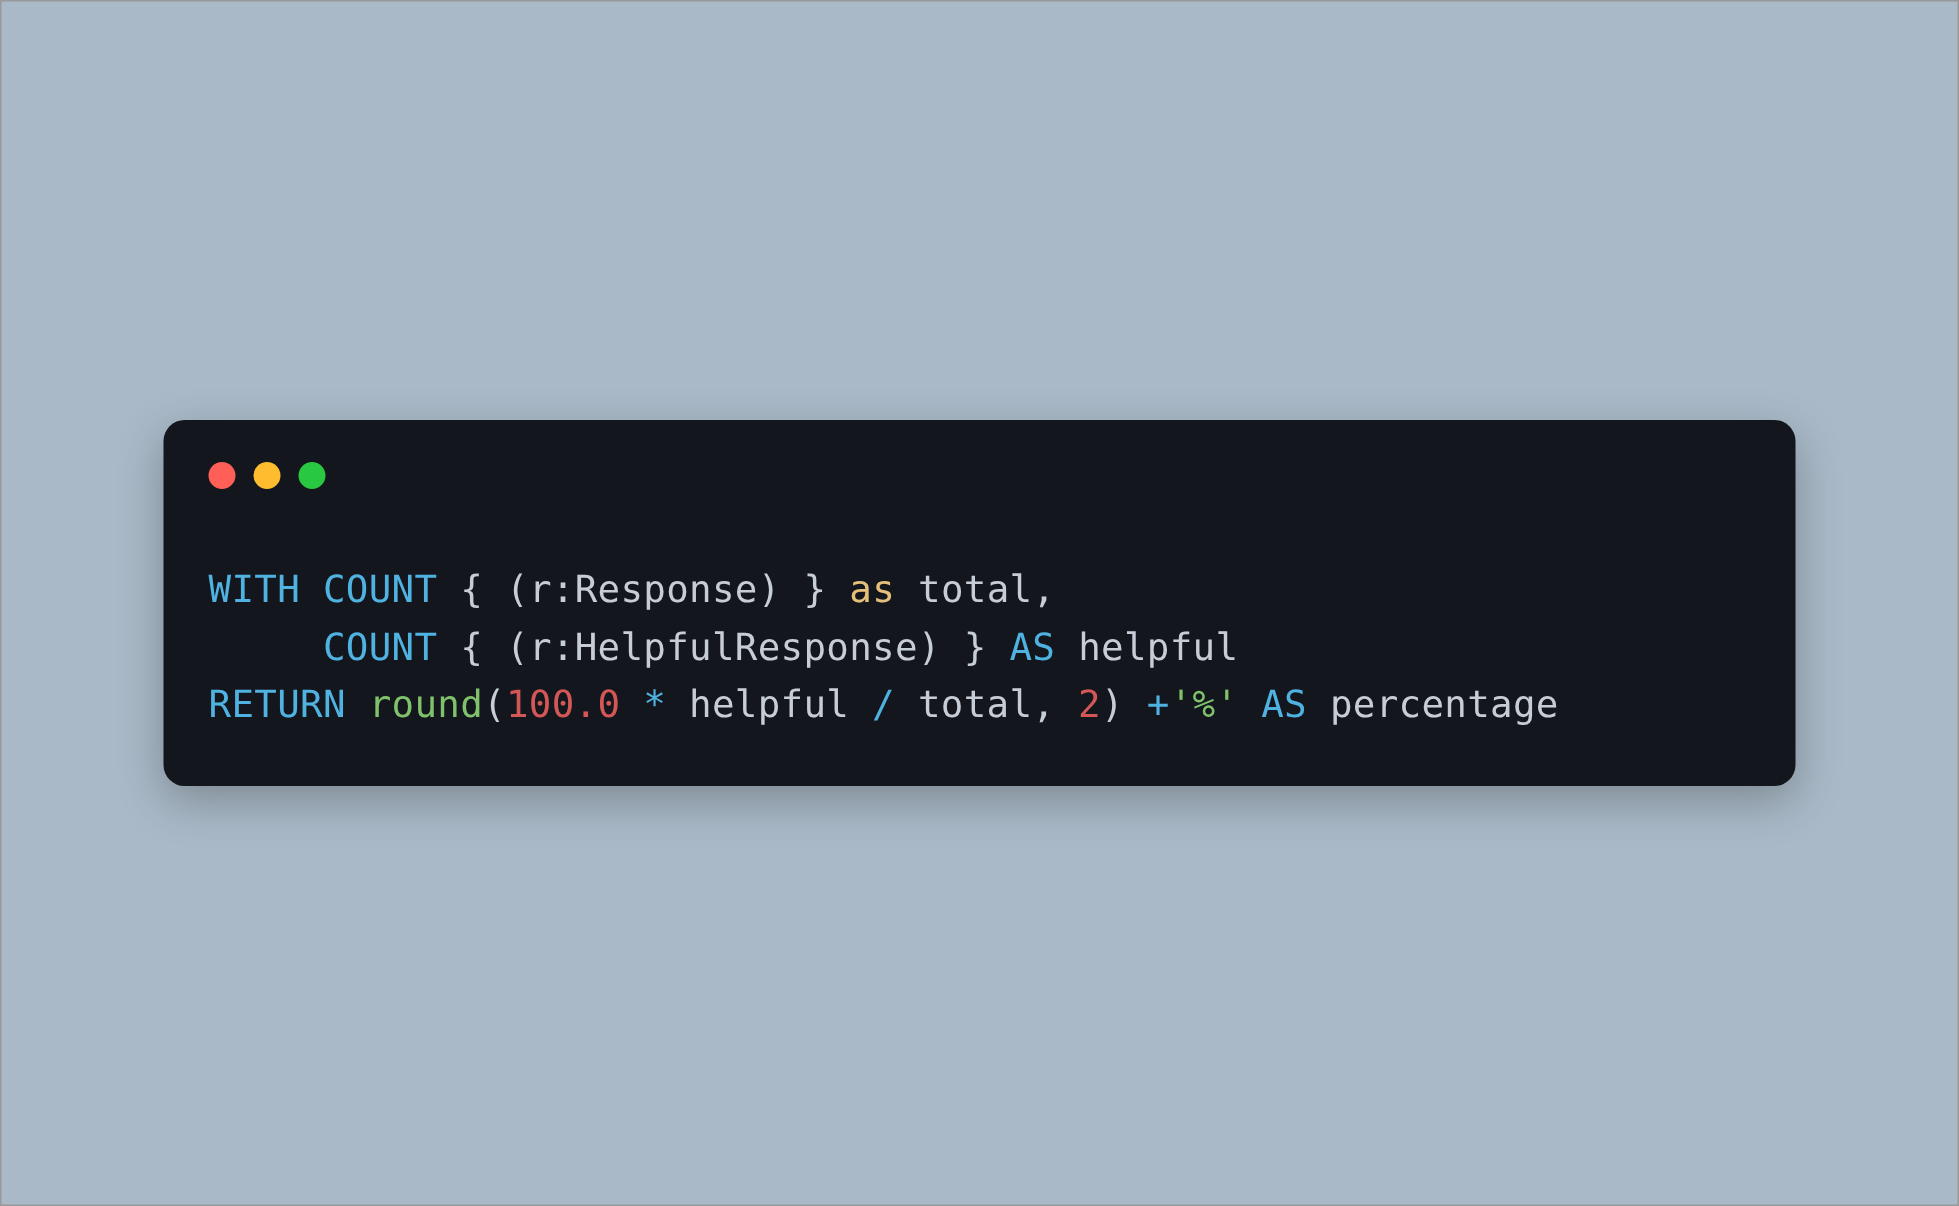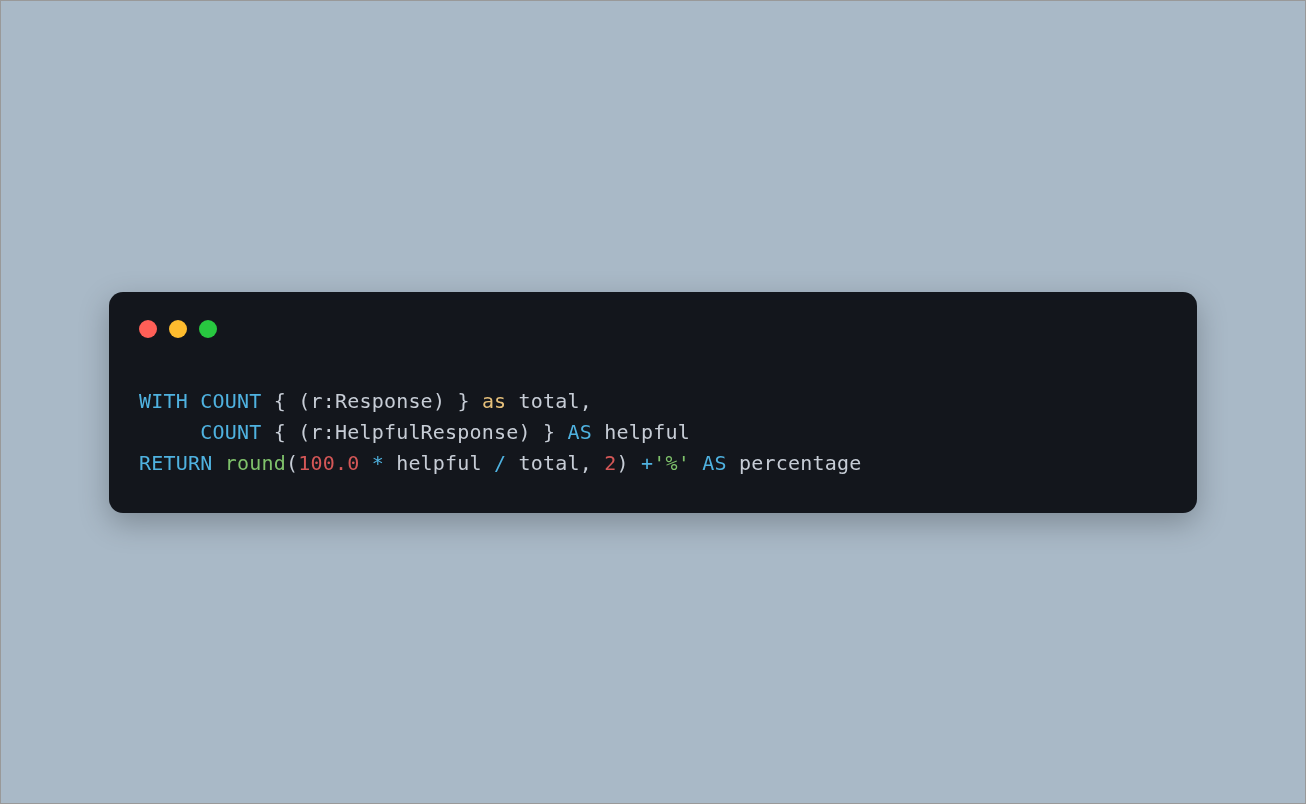--- a/index.html
+++ b/index.html
@@ -32,21 +32,21 @@
   }
   .dot {
     width: 18px;
     height: 18px;
     border-radius: 50%;
   }
   .dot-red { background: #ff5f57; }
   .dot-yellow { background: #febc2e; }
   .dot-green { background: #28c840; }
   .code {
-    font-size: 20px;
+    font-size: 25px;
     line-height: 1.55;
     white-space: pre;
     color: #c7cdd6;
     letter-spacing: 0.2px;
   }
   .tk-keyword   { color: #4fb2e0; }   
   .tk-func      { color: #4fb2e0; }   
   .tk-brace     { color: #c7cdd6; }   
   .tk-var       { color: #c7cdd6; }   
   .tk-label     { color: #c7cdd6; }   

